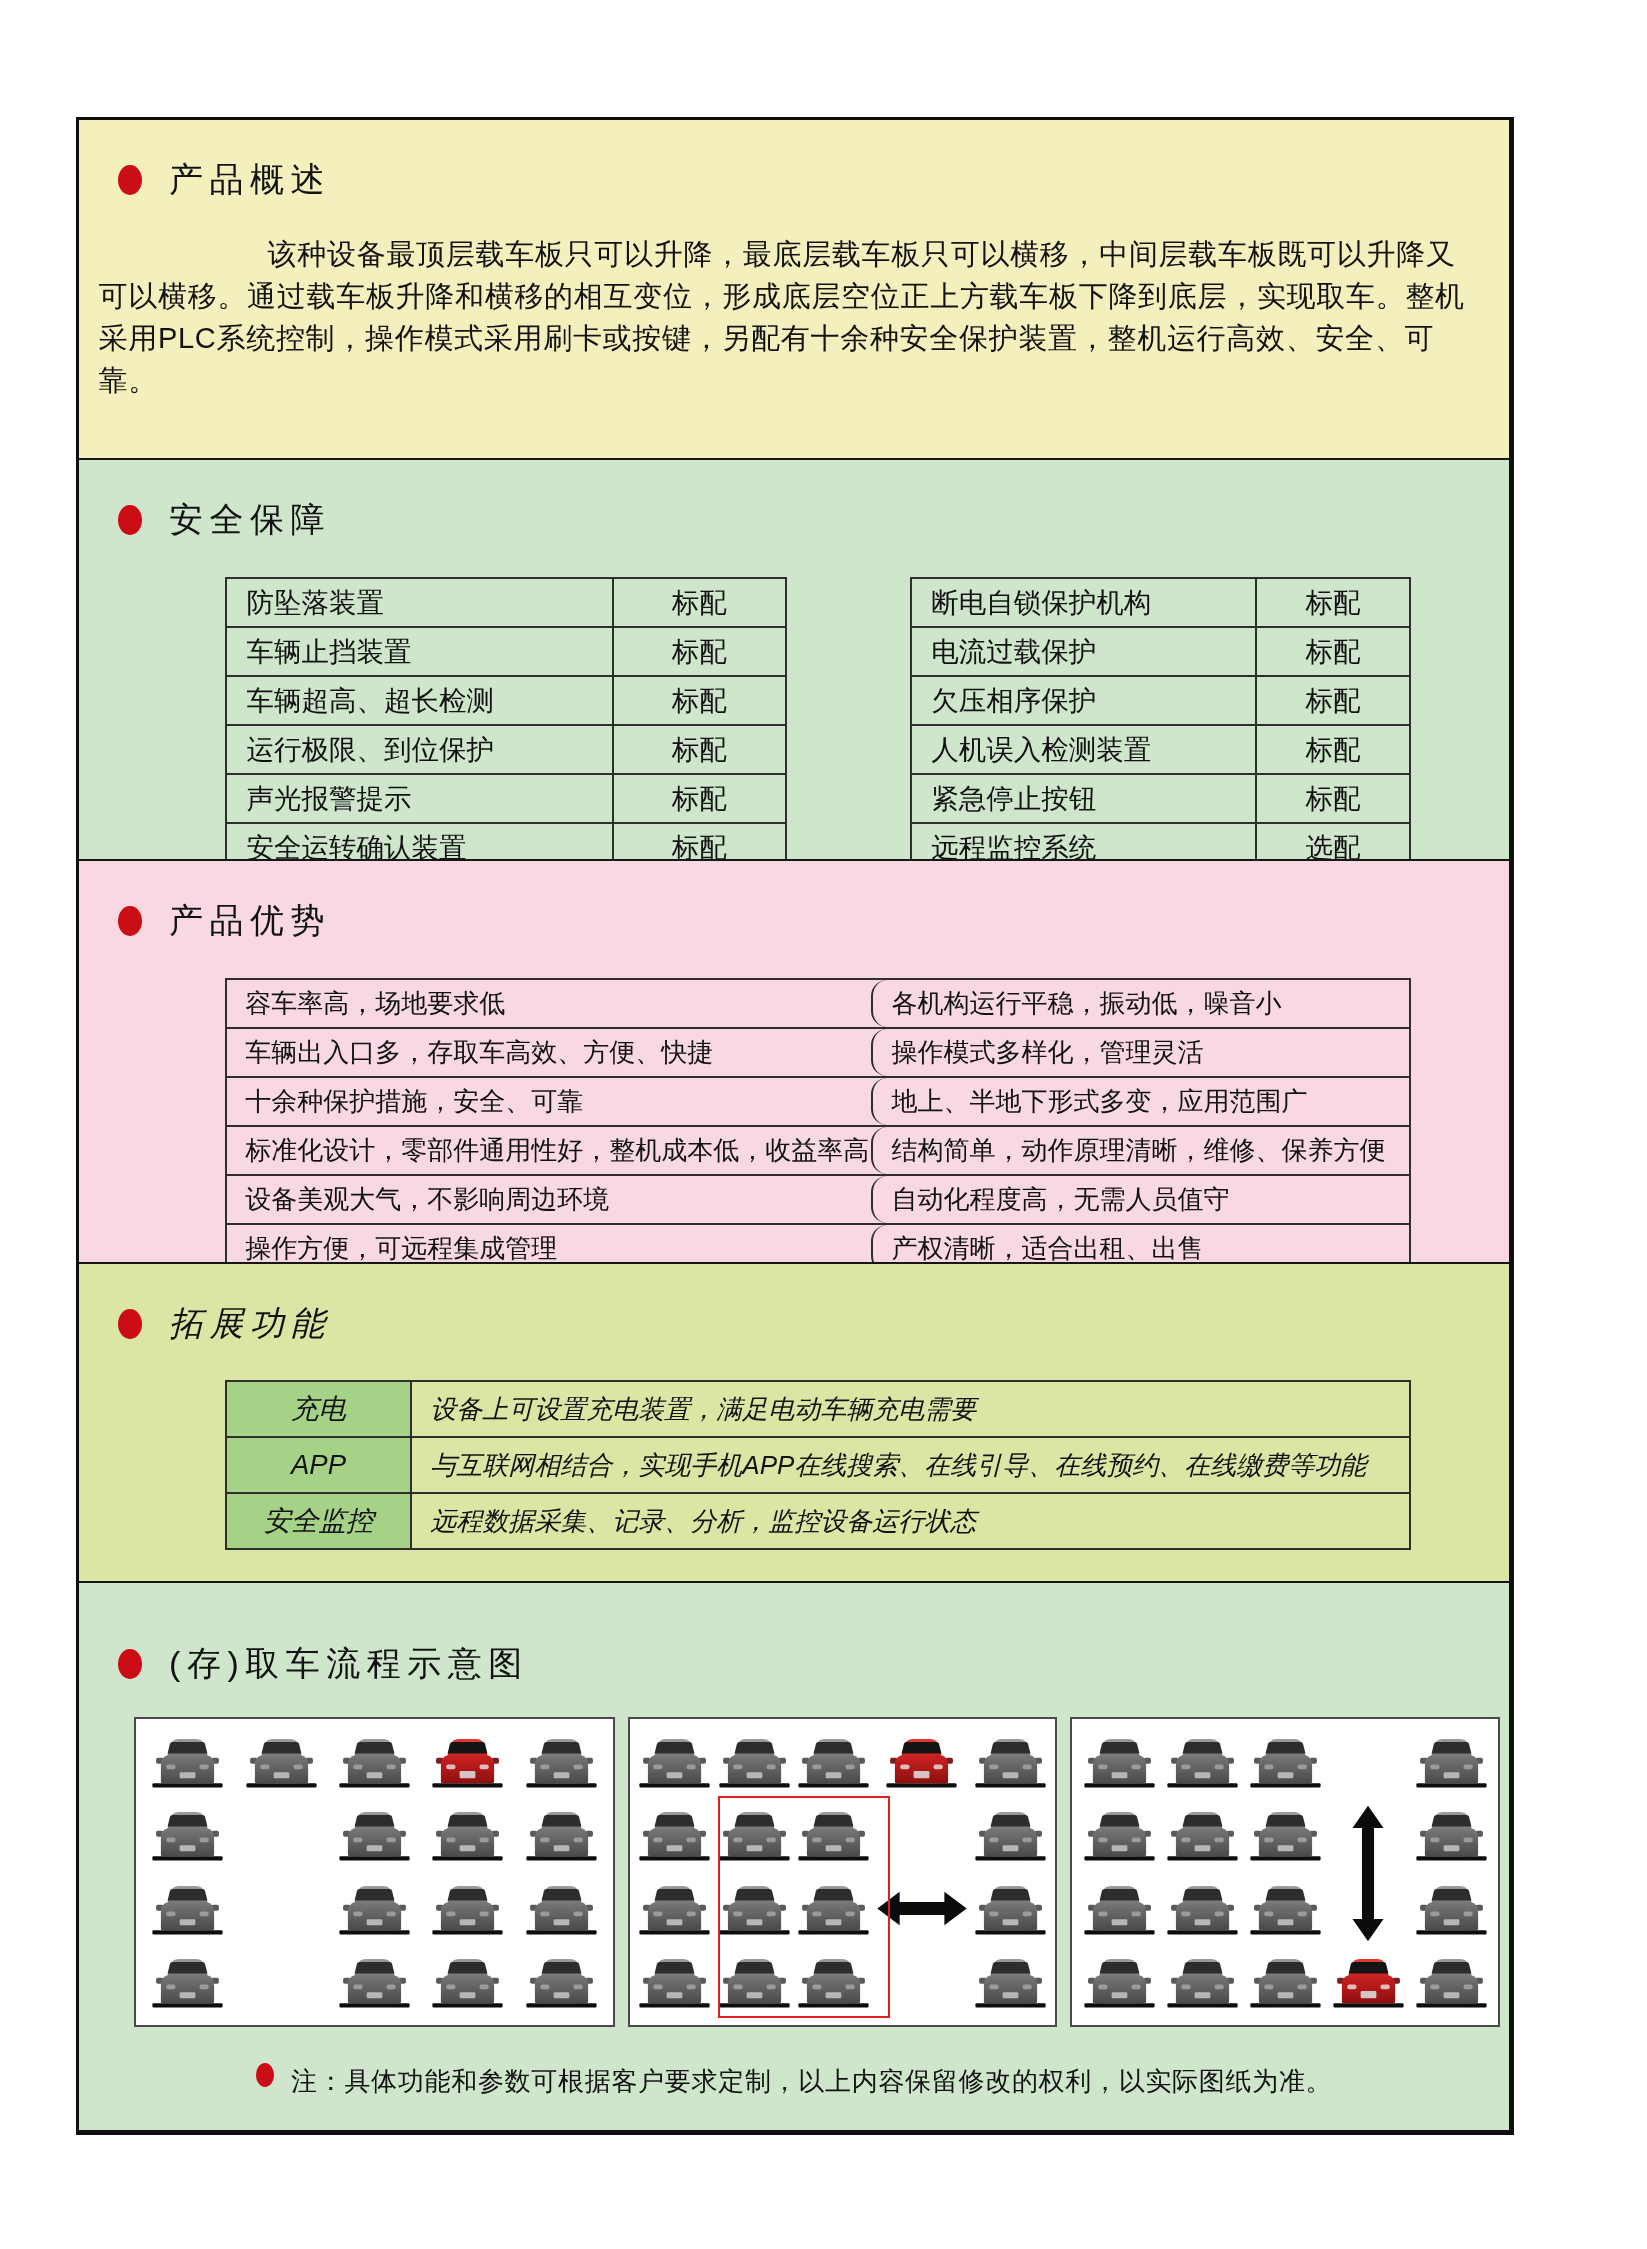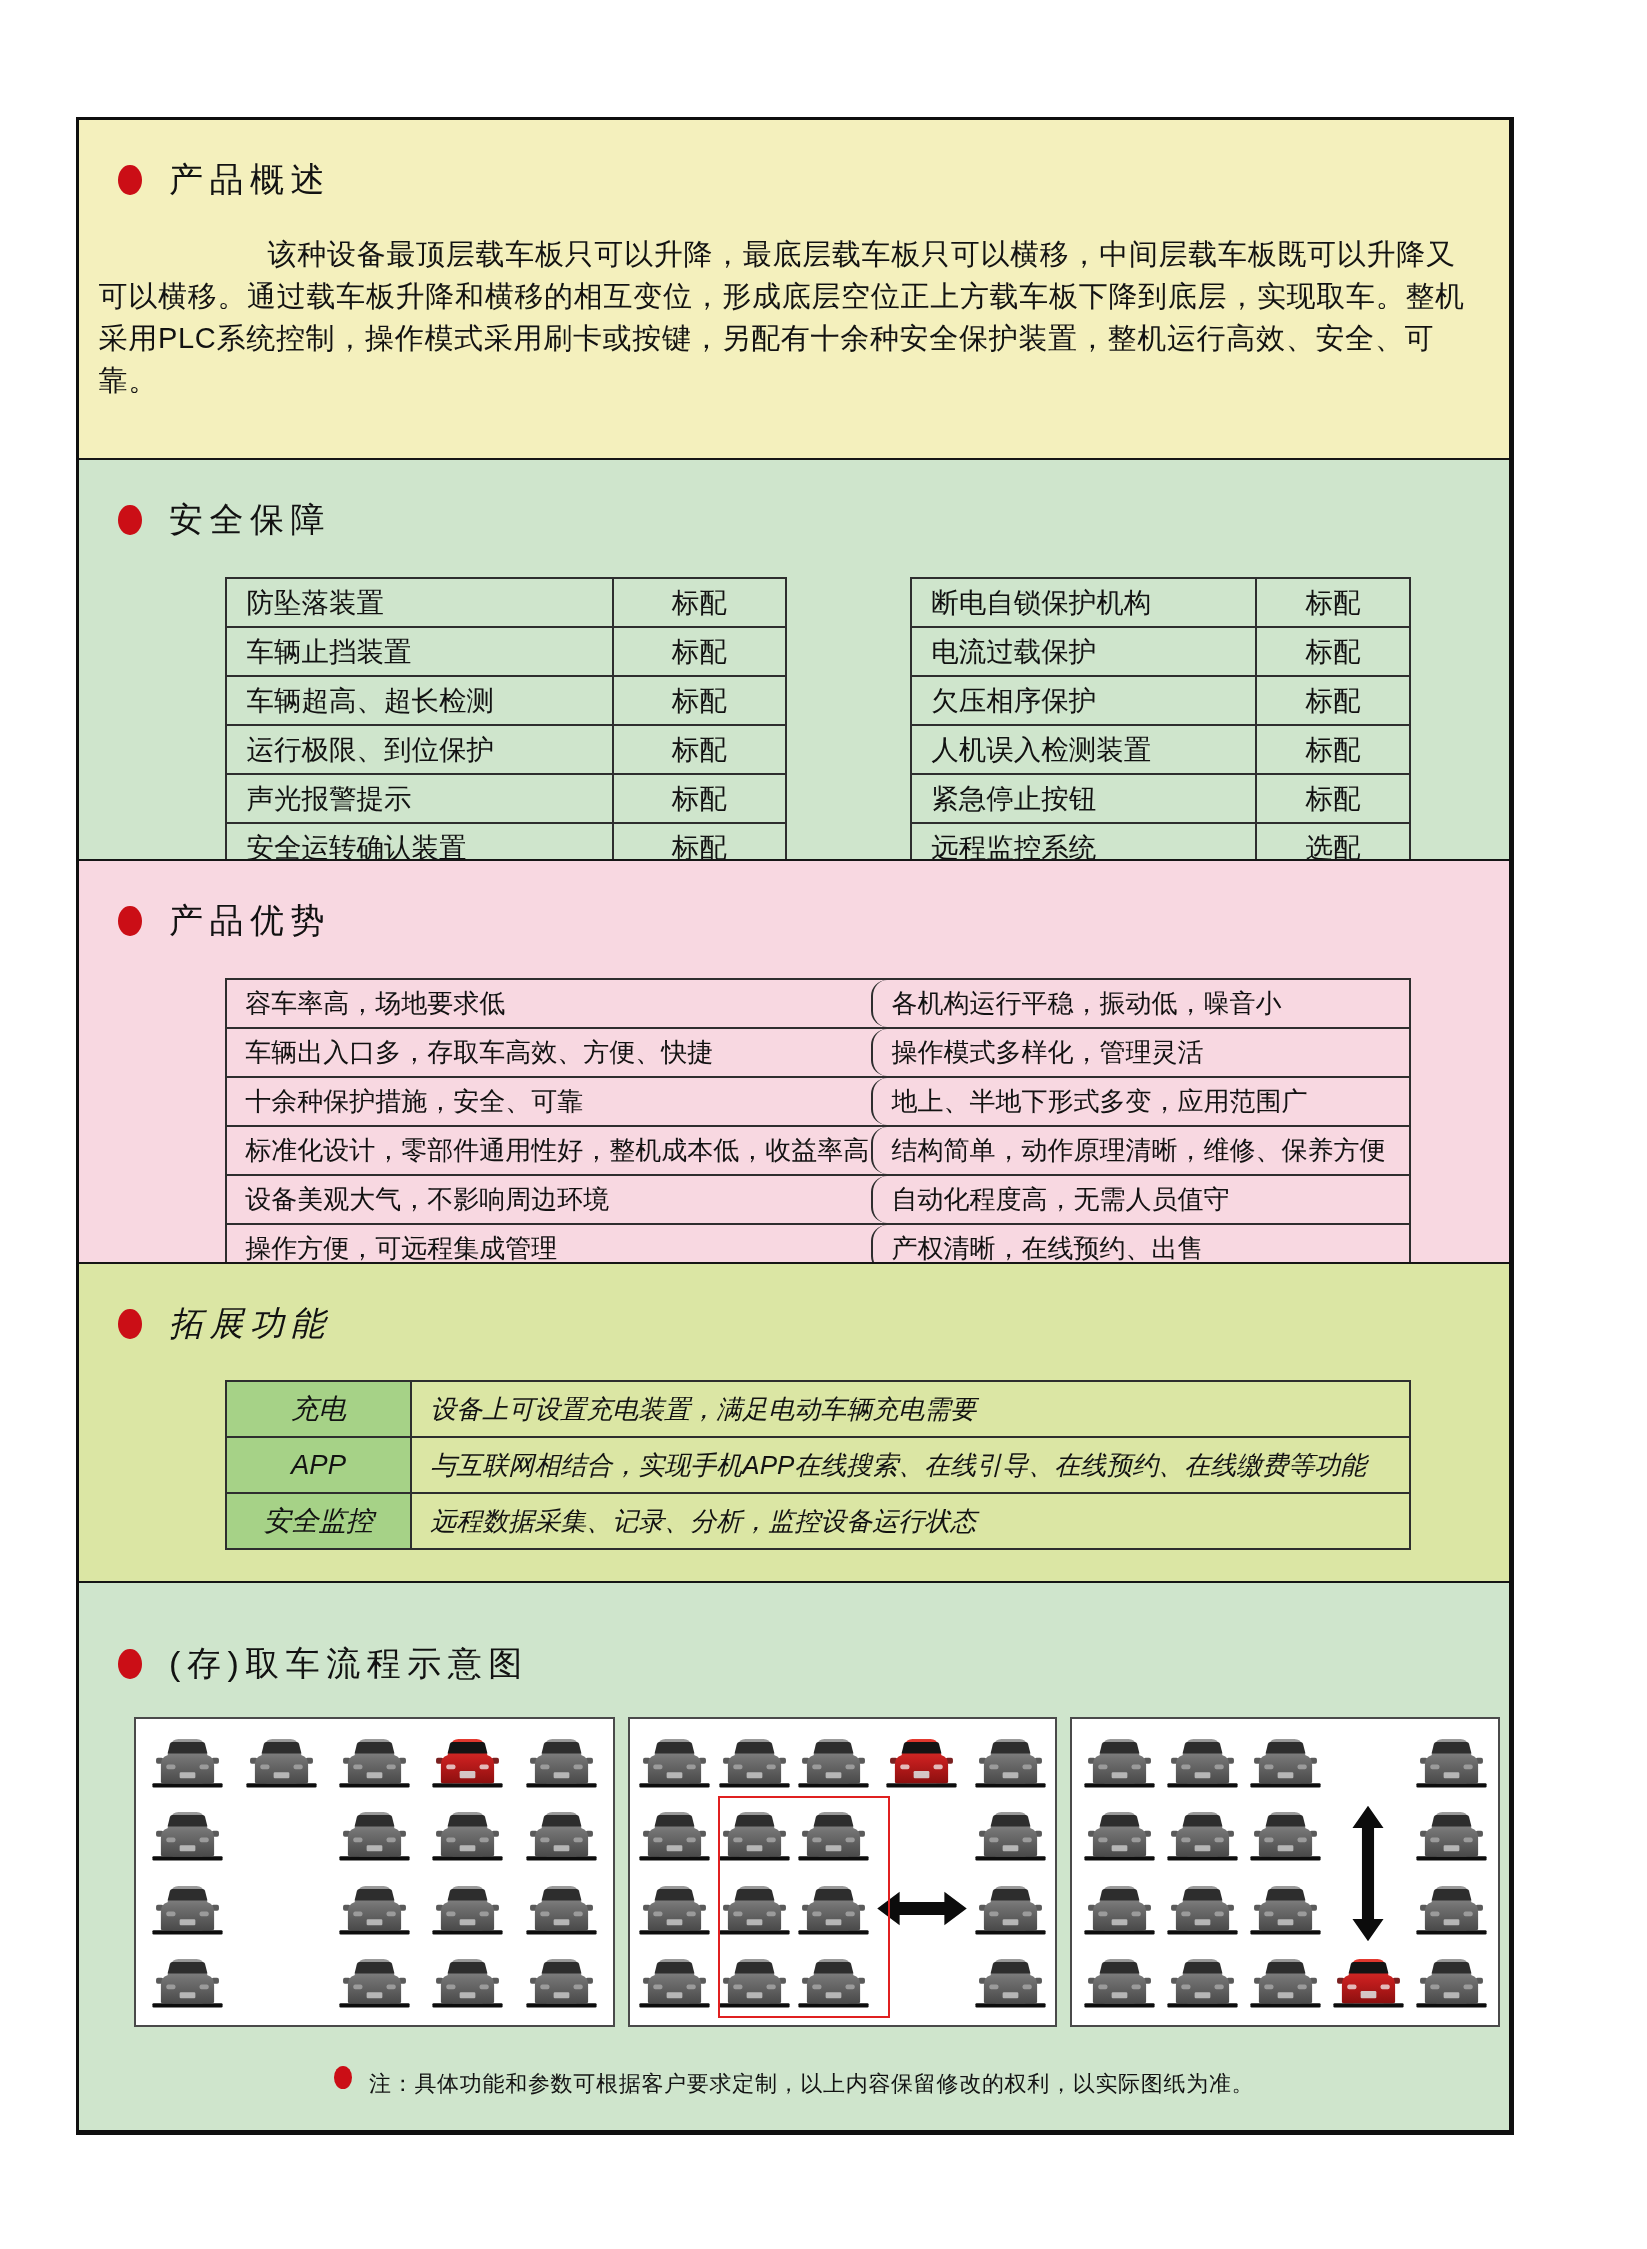--- a/index.html
+++ b/index.html
@@ -54,21 +54,21 @@
   .car { width:73px; height:52px; display:block; }
   .harrow { width:98px; height:41px; display:block; }
   .varrow { position:absolute; left:50%; top:5.2px; transform:translateX(-50%);
             width:38px; height:139px; }
   .redbox { position:absolute; left:20.6%; top:25.2%; width:40.6%; height:72.6%;
             border:2.6px solid #e02020; box-sizing:border-box; pointer-events:none; }
 
   .flow-note { position:absolute; left:0; right:0; bottom:31px; display:flex;
                align-items:center; justify-content:center; gap:17px; }
   .dot-small { width:18.3px; height:23.6px; border-radius:50%; background:#cb0e16; flex:none; }
-  .note-text { font-size:22px; letter-spacing:0.7px;margin-top:13px; }
+  .note-text { font-size:26px; letter-spacing:0.7px;margin-top:13px; }
 </style>
 </head>
 <body>
 
 <svg width="0" height="0" style="position:absolute">
   <defs>
     <linearGradient id="gbody" x1="0" y1="0" x2="0" y2="1">
       <stop offset="0" stop-color="#9c9c9c"></stop>
         <stop offset="0.45" stop-color="#717171"></stop>
         <stop offset="1" stop-color="#4a4a4a"></stop>
@@ -205,21 +205,21 @@
           <div class="adv-row">
             <div class="adv-cell">标准化设计，零部件通用性好，整机成本低，收益率高</div>
             <div class="adv-cell right">结构简单，动作原理清晰，维修、保养方便</div>
           </div>
           <div class="adv-row">
             <div class="adv-cell">设备美观大气，不影响周边环境</div>
             <div class="adv-cell right">自动化程度高，无需人员值守</div>
           </div>
           <div class="adv-row">
             <div class="adv-cell">操作方便，可远程集成管理</div>
-            <div class="adv-cell right">产权清晰，在线预约、出售</div>
+            <div class="adv-cell right">产权清晰，适合出租、出售</div>
           </div>
         </div>
     </section>
 
     <section class="sec-ext">
       <div class="sec-head">
         <div class="dot"></div>
         <div class="sec-title">拓展功能</div>
       </div>
       <div class="ext-table" id="ext-table">

